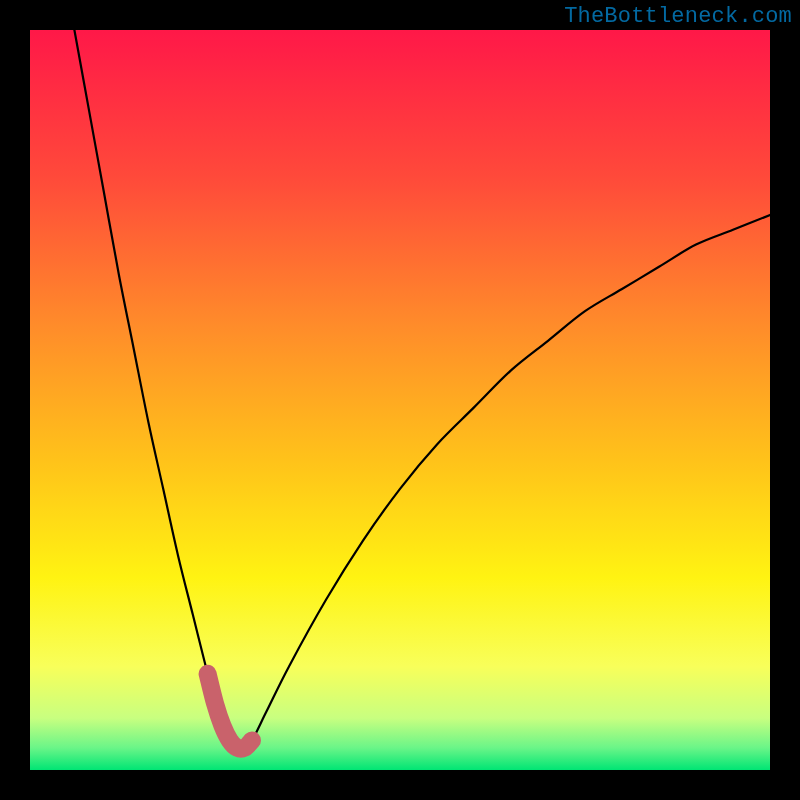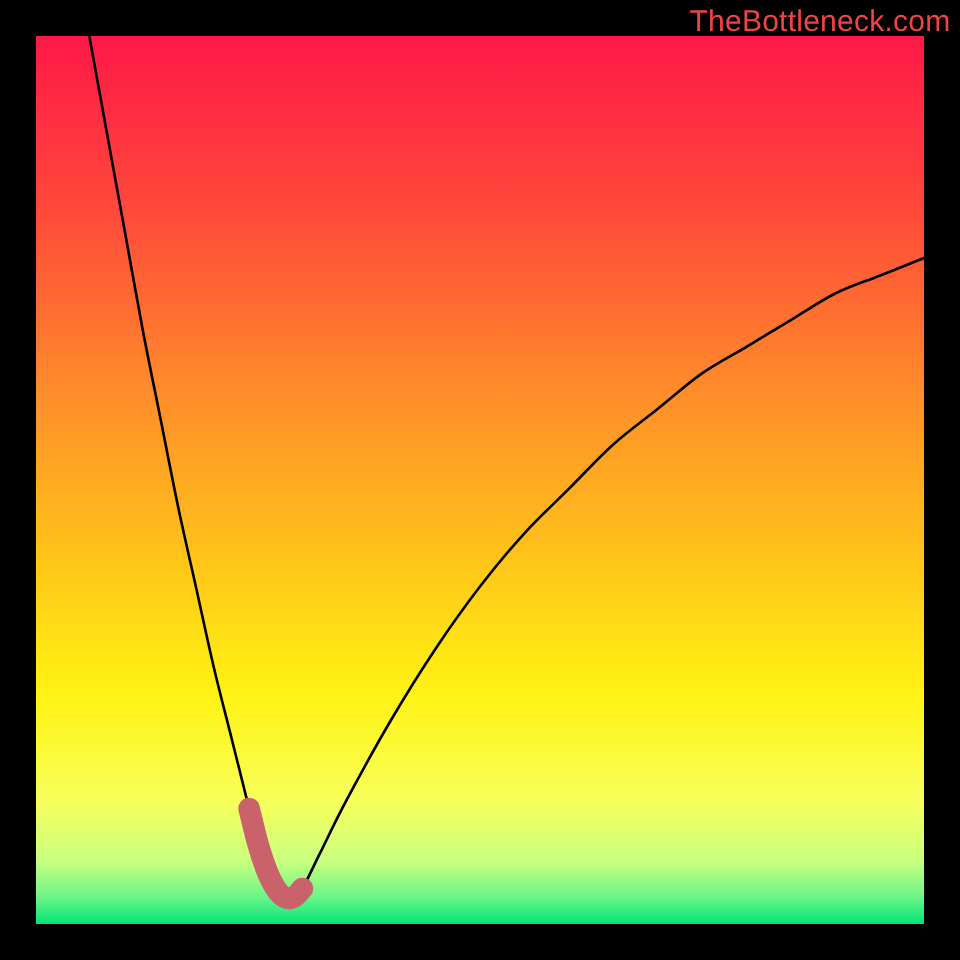--- a/index.html
+++ b/index.html
@@ -23,25 +23,26 @@
     position: absolute;
     left: 30px;
     top: 30px;
     width: 740px;
     height: 740px;
   }
   .watermark {
     position: absolute;
     top: 4px;
     right: 8px;
-    color: #ef4444;
-    font-size: 25px;
+    color: #0369a1;
+    font-size: 22px;
     font-weight: 500;
     letter-spacing: 0.2px;
     user-select: none;
+    font-family: Liberation Mono, monospace;
   }
 </style>
 </head>
 <body>
 
 <div class="frame">
 
   <div class="watermark">TheBottleneck.com</div>
 
   <svg class="plot" viewBox="0 0 740 740" width="740" height="740" preserveAspectRatio="none">

